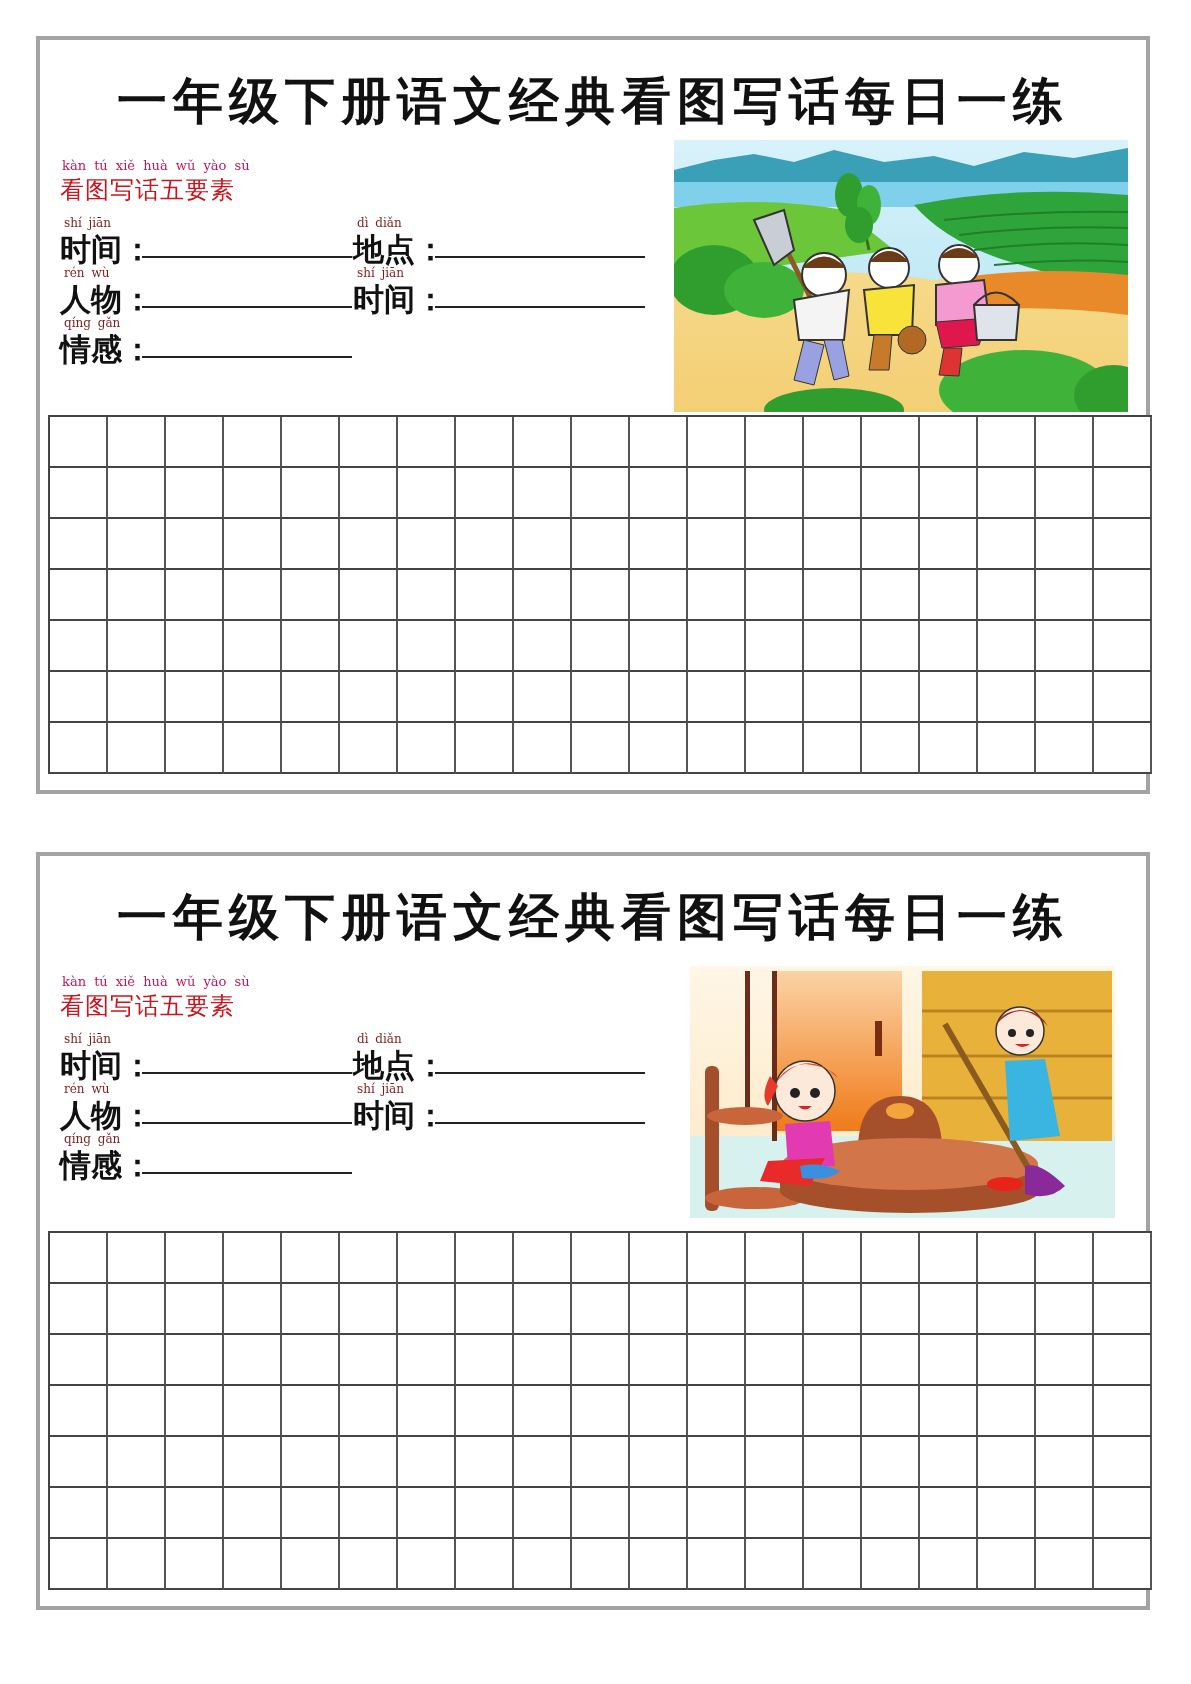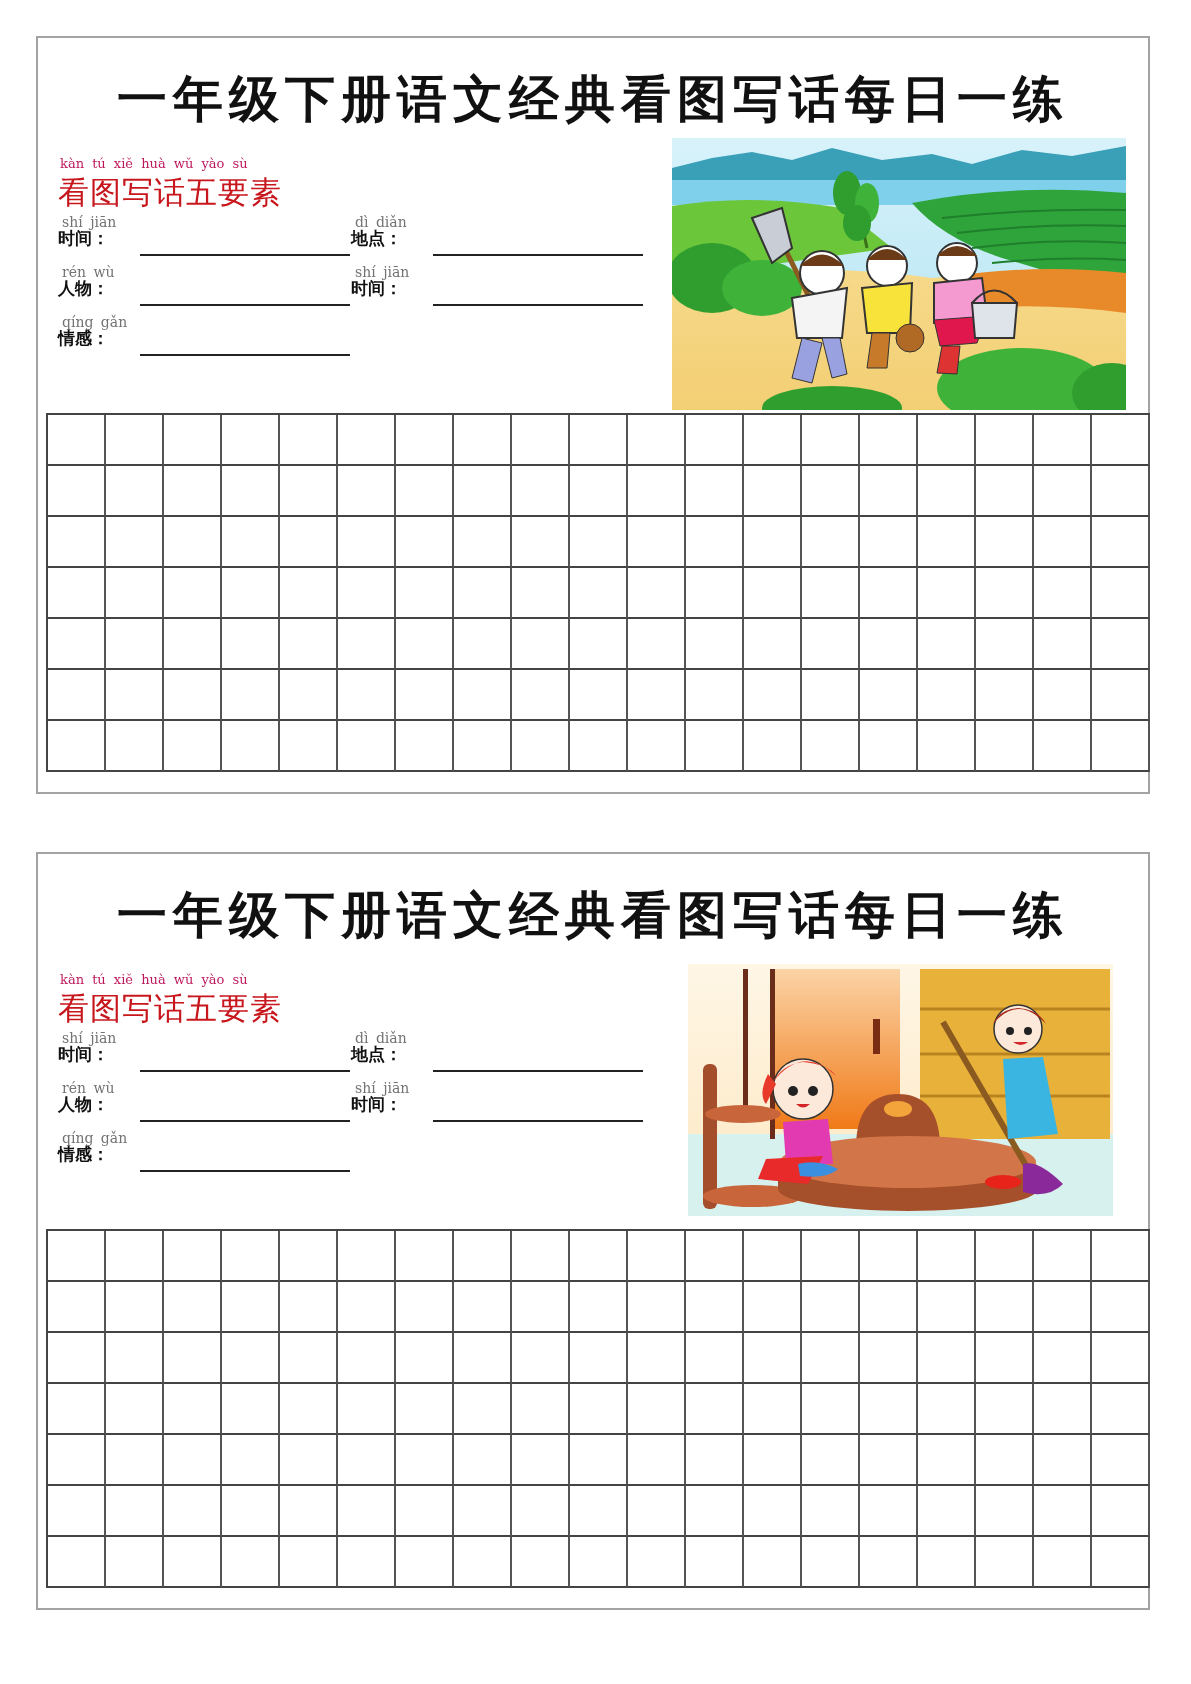--- a/index.html
+++ b/index.html
@@ -1,29 +1,29 @@
 <!DOCTYPE html>
 <html><head>
 <meta charset="utf-8">
 <style>
   html, body { margin: 0; padding: 0; background: #ffffff; }
   body { width: 1191px; height: 1684px; position: relative; overflow: hidden;
          font-family: "DejaVu Serif", "Liberation Serif", serif; color: #111; }
   .panel { position: absolute; left: 36px; width: 1114px; height: 758px;
-           border: 2px solid #a3a3a3; box-sizing: border-box; background: #fff; }
+           border: 4px solid #a3a3a3; box-sizing: border-box; background: #fff; }
   .title { position: absolute; left: 0; right: 0; top: 36px; text-align: center;
            font-size: 50px; font-weight: bold; letter-spacing: 6px; color: #111;
            font-family: "DejaVu Serif", "Liberation Serif", serif; line-height: 1; }
   .elements { position: absolute; left: 20px; top: 118px; width: 640px; height: 240px; }
   .heading-py { position: absolute; left: 2px; top: 0; font-size: 13px; color: #be185d; white-space: nowrap; word-spacing: 4px; }
-  .heading { position: absolute; left: 0; top: 16px; font-size: 31px; color: #c8161d; letter-spacing: 1px;
+  .heading { position: absolute; left: 0; top: 16px; font-size: 24px; color: #c8161d; letter-spacing: 1px;
              font-family: "DejaVu Serif", serif; }
   .field { position: absolute; height: 46px; }
-  .field .py { position: absolute; left: 4px; top: 0; font-size: 14px; white-space: nowrap; word-spacing: 3px; color: #737373; }
-  .field .lbl { position: absolute; left: 0; top: 13px; font-size: 17px; font-weight: bold; white-space: nowrap; color: #111; }
+  .field .py { position: absolute; left: 4px; top: 0; font-size: 12px; white-space: nowrap; word-spacing: 3px; color: #7f1d1d; }
+  .field .lbl { position: absolute; left: 0; top: 13px; font-size: 31px; font-weight: bold; white-space: nowrap; color: #111; }
   .field .line { position: absolute; left: 82px; top: 40px; width: 210px; height: 0; border-bottom: 2px solid #222; }
   .picture { position: absolute; overflow: hidden; }
   .grid { position: absolute; left: 8px; display: grid;
           grid-template-columns: repeat(19, 58px); grid-template-rows: repeat(7, 51px);
           border-top: 2px solid #444; border-left: 2px solid #444; box-sizing: content-box; }
   .cell { border-right: 2px solid #555; border-bottom: 2px solid #444; box-sizing: border-box; background: #fff; }
 </style>
 </head>
 <body>
 

